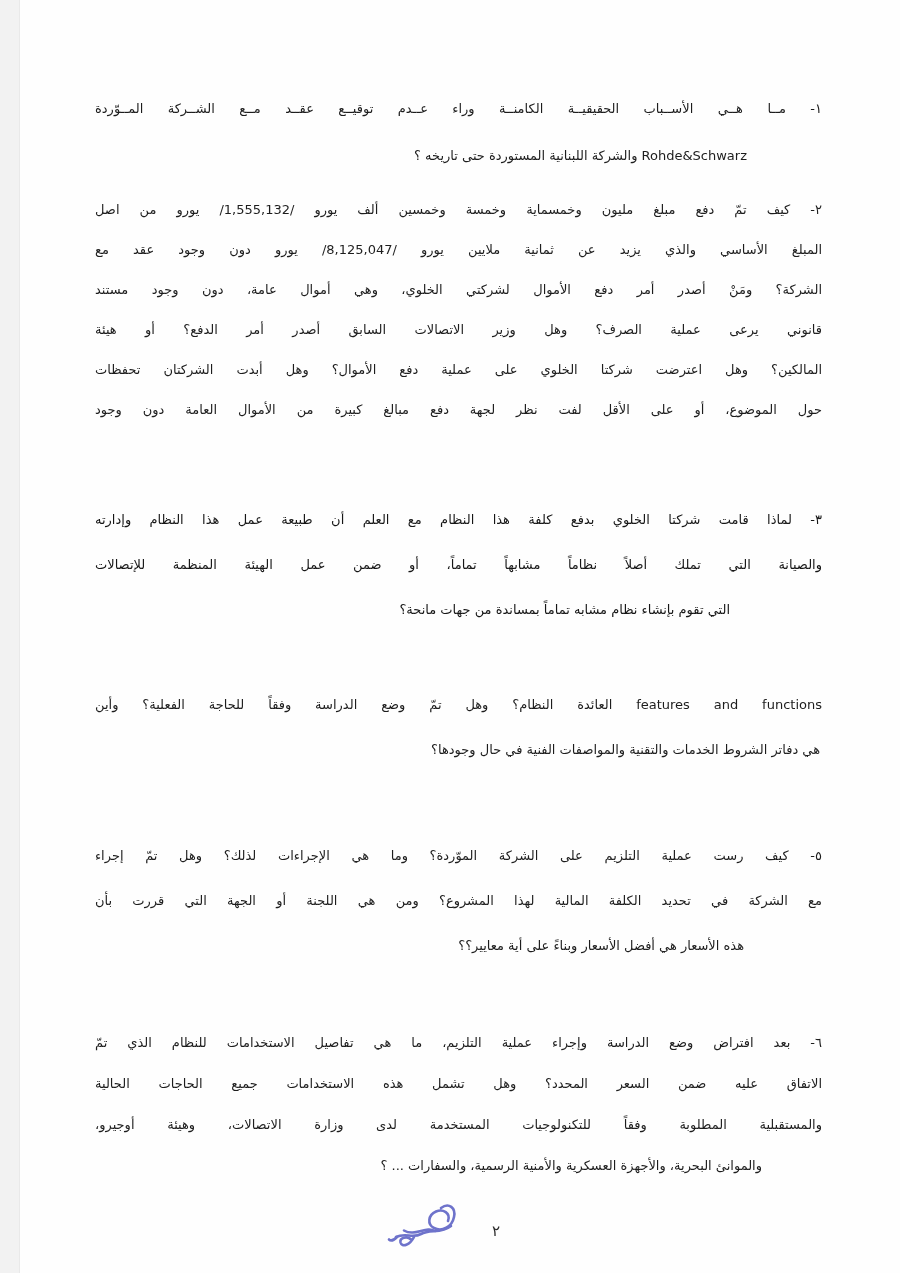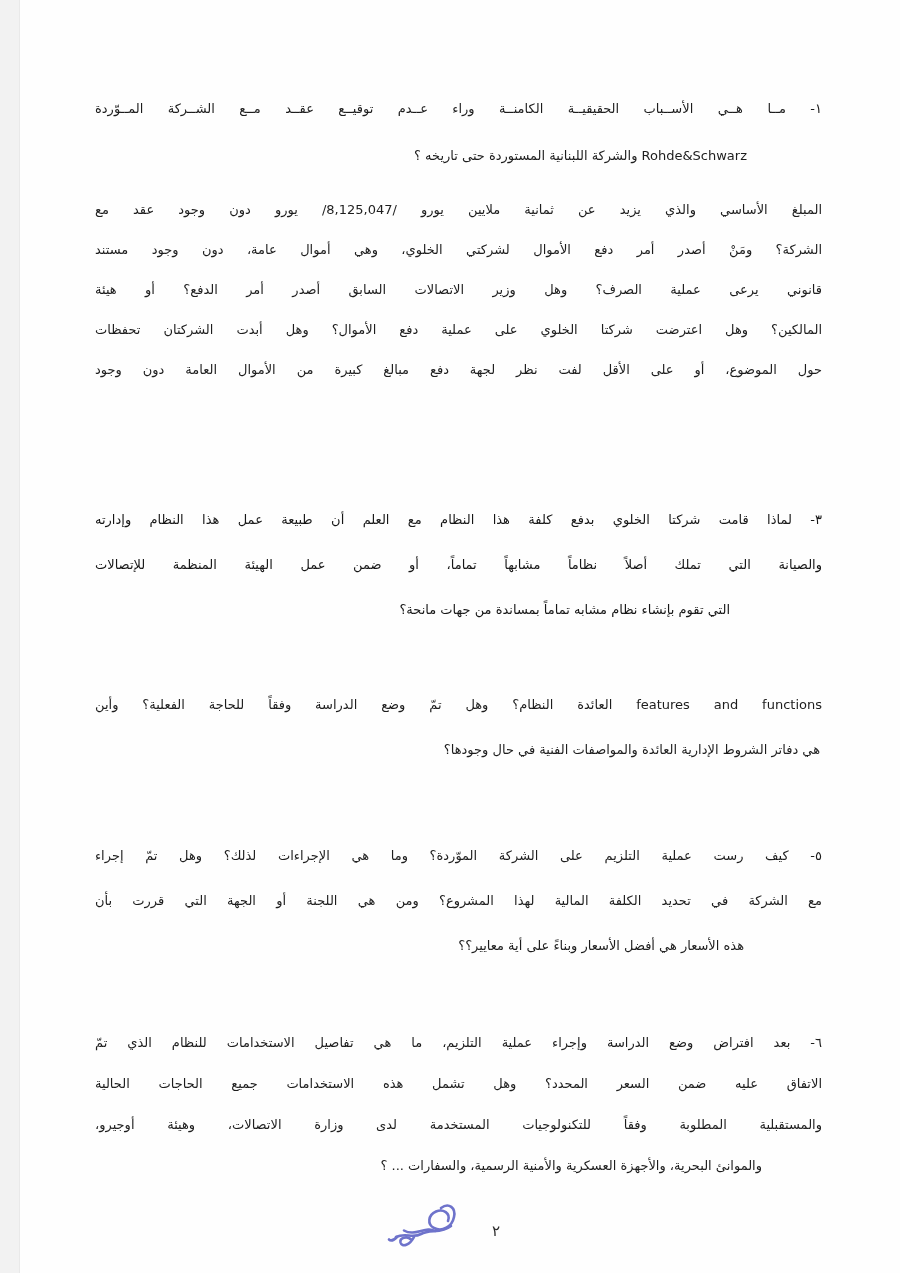--- a/index.html
+++ b/index.html
@@ -51,36 +51,37 @@
 
 <div class="page">
   <div class="scan-edge"></div>
 
   <section class="item i1">
     <div class="line">١- مــا هــي الأســباب الحقيقيــة الكامنــة وراء عــدم توقيــع عقــد مــع الشــركة المــوّردة</div>
     <div class="line last">Rohde&amp;Schwarz والشركة اللبنانية المستوردة حتى تاريخه ؟</div>
   </section>
 
   <section class="item i2">
+    <div class="line">٢- كيف تمّ دفع مبلغ مليون وخمسماية وخمسة وخمسين ألف يورو /1,555,132/ يورو من اصل</div>
     <div class="line">المبلغ الأساسي والذي يزيد عن ثمانية ملايين يورو /8,125,047/ يورو دون وجود عقد مع</div>
     <div class="line">الشركة؟ ومَنْ أصدر أمر دفع الأموال لشركتي الخلوي، وهي أموال عامة، دون وجود مستند</div>
     <div class="line">قانوني يرعى عملية الصرف؟ وهل وزير الاتصالات السابق أصدر أمر الدفع؟ أو هيئة</div>
     <div class="line">المالكين؟ وهل اعترضت شركتا الخلوي على عملية دفع الأموال؟ وهل أبدت الشركتان تحفظات</div>
     <div class="line">حول الموضوع، أو على الأقل لفت نظر لجهة دفع مبالغ كبيرة من الأموال العامة دون وجود</div>
   </section>
 
   <section class="item i3">
     <div class="line">٣- لماذا قامت شركتا الخلوي بدفع كلفة هذا النظام مع العلم أن طبيعة عمل هذا النظام وإدارته</div>
     <div class="line">والصيانة التي تملك أصلاً نظاماً مشابهاً تماماً، أو ضمن عمل الهيئة المنظمة للإتصالات</div>
     <div class="line last">التي تقوم بإنشاء نظام مشابه تماماً بمساندة من جهات مانحة؟</div>
   </section>
 
   <section class="item i4">
     <div class="line">features and functions العائدة النظام؟ وهل تمّ وضع الدراسة وفقاً للحاجة الفعلية؟ وأين</div>
-    <div class="line last">هي دفاتر الشروط الإدارية العائدة والمواصفات الفنية في حال وجودها؟</div>
+    <div class="line last">هي دفاتر الشروط الخدمات والتقنية والمواصفات الفنية في حال وجودها؟</div>
   </section>
 
   <section class="item i5">
     <div class="line">٥- كيف رست عملية التلزيم على الشركة الموّردة؟ وما هي الإجراءات لذلك؟ وهل تمّ إجراء</div>
     <div class="line">مع الشركة في تحديد الكلفة المالية لهذا المشروع؟ ومن هي اللجنة أو الجهة التي قررت بأن</div>
     <div class="line last">هذه الأسعار هي أفضل الأسعار وبناءً على أية معايير؟؟</div>
   </section>
 
   <section class="item i6">
     <div class="line">٦- بعد افتراض وضع الدراسة وإجراء عملية التلزيم، ما هي تفاصيل الاستخدامات للنظام الذي تمّ</div>

